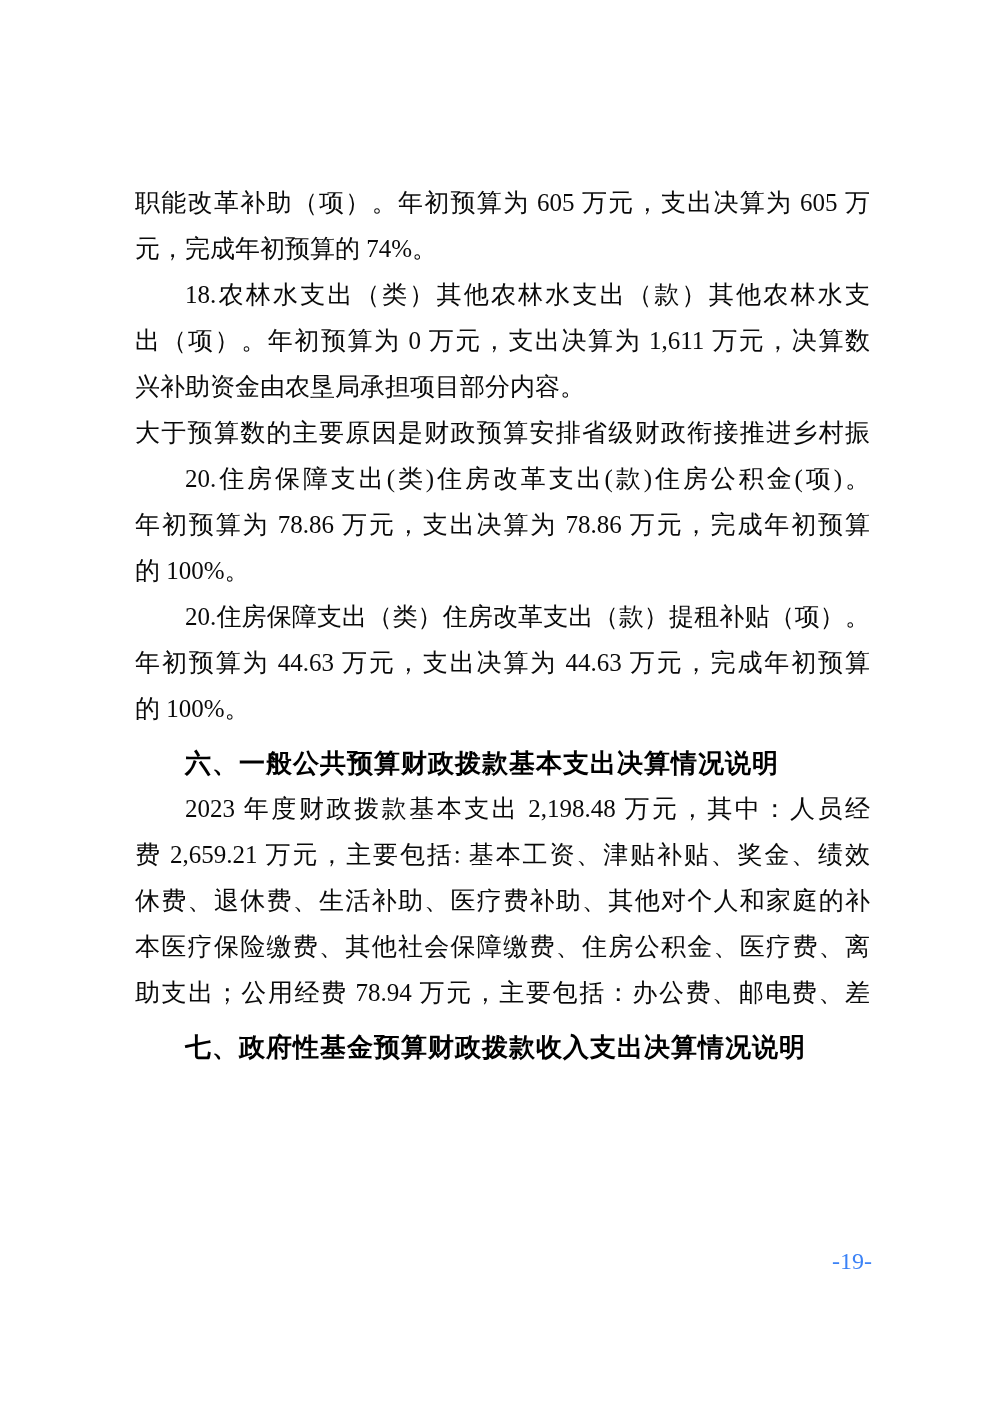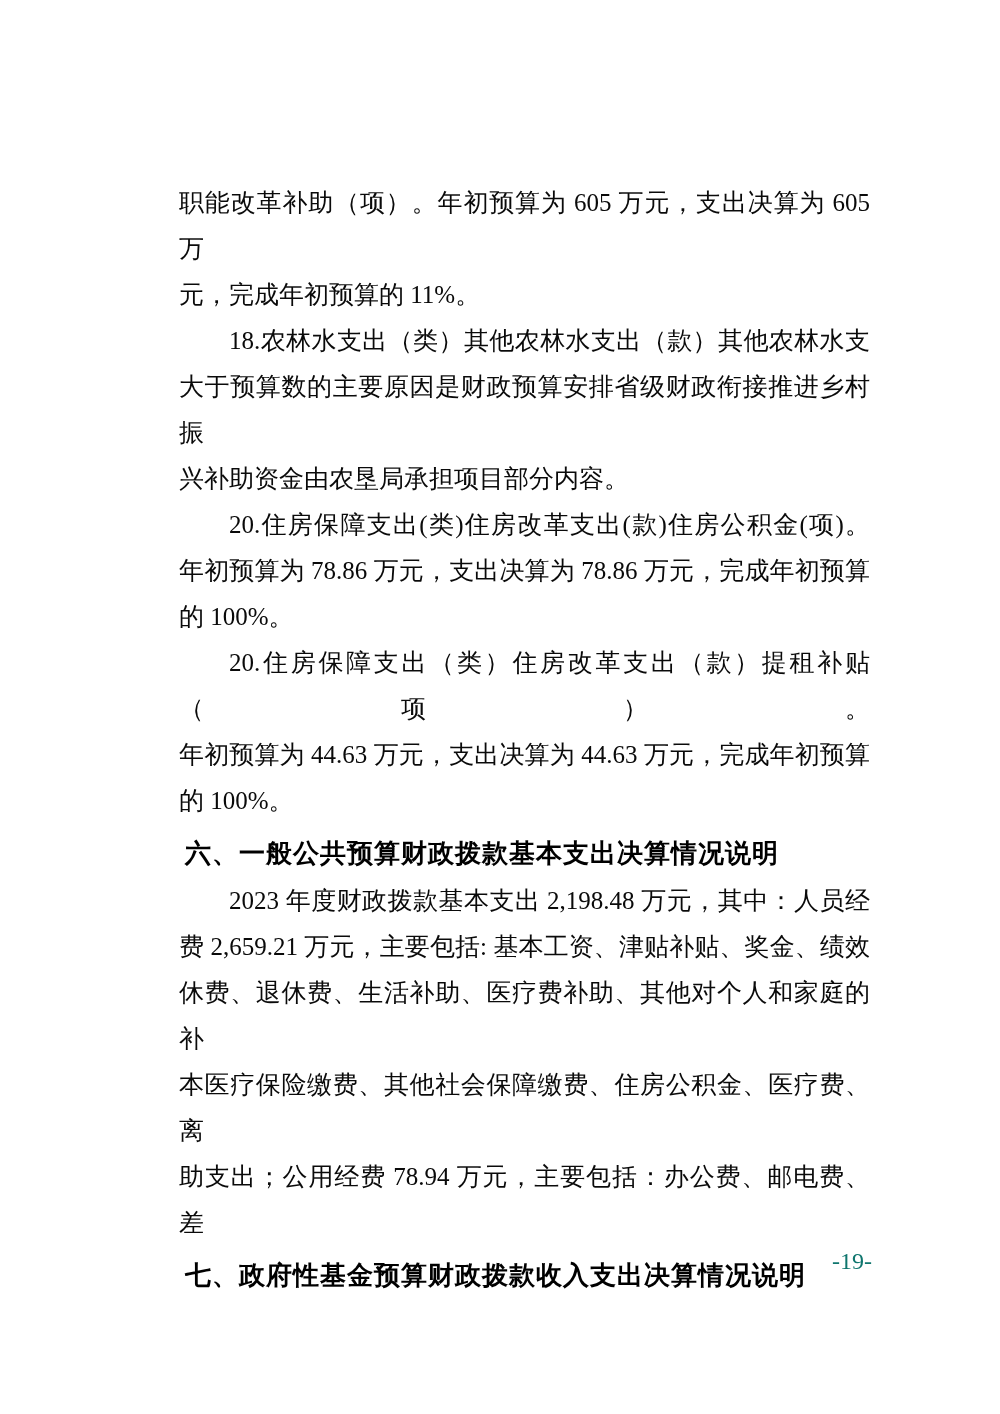--- a/index.html
+++ b/index.html
@@ -29,63 +29,63 @@
     margin-top: 0;
   }
   .para {
     margin: 0;
   }
   .line {
     font-size: 25px;
     line-height: 46px;
     text-align: justify;
     color: #0a0a0a;
-    margin-left: 44px;
   }
   .line.fill {
     text-align-last: justify;
   }
   .line.end {
     text-align-last: left;
   }
   .para.indent .line:first-child {
     text-indent: 50px;
   }
   .heading {
-    font-family: Liberation Mono, monospace;
+    font-family: Liberation Sans, sans-serif;
     font-weight: bold;
     font-size: 26px;
     line-height: 46px;
     text-indent: 50px;
     color: #000000;
     letter-spacing: 1px;
   }
   .page-number {
     position: absolute;
     top: 1248px;
     right: 128px;
     font-size: 24px;
     line-height: 26px;
     font-family: "Liberation Serif", "DejaVu Serif", serif;
-    color: #0f766e;
+    color: #3b82f6;
   }
 </style>
 </head>
 <body>
 
 <div class="page">
   <div class="content" id="doc-content">
       <div class="para">
         <div class="line fill">职能改革补助（项）。年初预算为 605 万元，支出决算为 605 万</div>
-        <div class="line end">元，完成年初预算的 11%。</div>
+        <div class="line end">元，完成年初预算的 74%。</div>
       </div>
       <div class="para indent">
         <div class="line fill">18.农林水支出（类）其他农林水支出（款）其他农林水支</div>
+        <div class="line fill">出（项）。年初预算为 0 万元，支出决算为 1,611 万元，决算数</div>
+        <div class="line end">兴补助资金由农垦局承担项目部分内容。</div>
         <div class="line fill">大于预算数的主要原因是财政预算安排省级财政衔接推进乡村振</div>
-        <div class="line end">兴补助资金由农垦局承担项目部分内容。</div>
       </div>
       <div class="para indent">
         <div class="line fill">20.住房保障支出(类)住房改革支出(款)住房公积金(项)。</div>
         <div class="line fill">年初预算为 78.86 万元，支出决算为 78.86 万元，完成年初预算</div>
         <div class="line end">的 100%。</div>
       </div>
       <div class="para indent">
         <div class="line fill">20.住房保障支出（类）住房改革支出（款）提租补贴（项）。</div>
         <div class="line fill">年初预算为 44.63 万元，支出决算为 44.63 万元，完成年初预算</div>
         <div class="line end">的 100%。</div>

